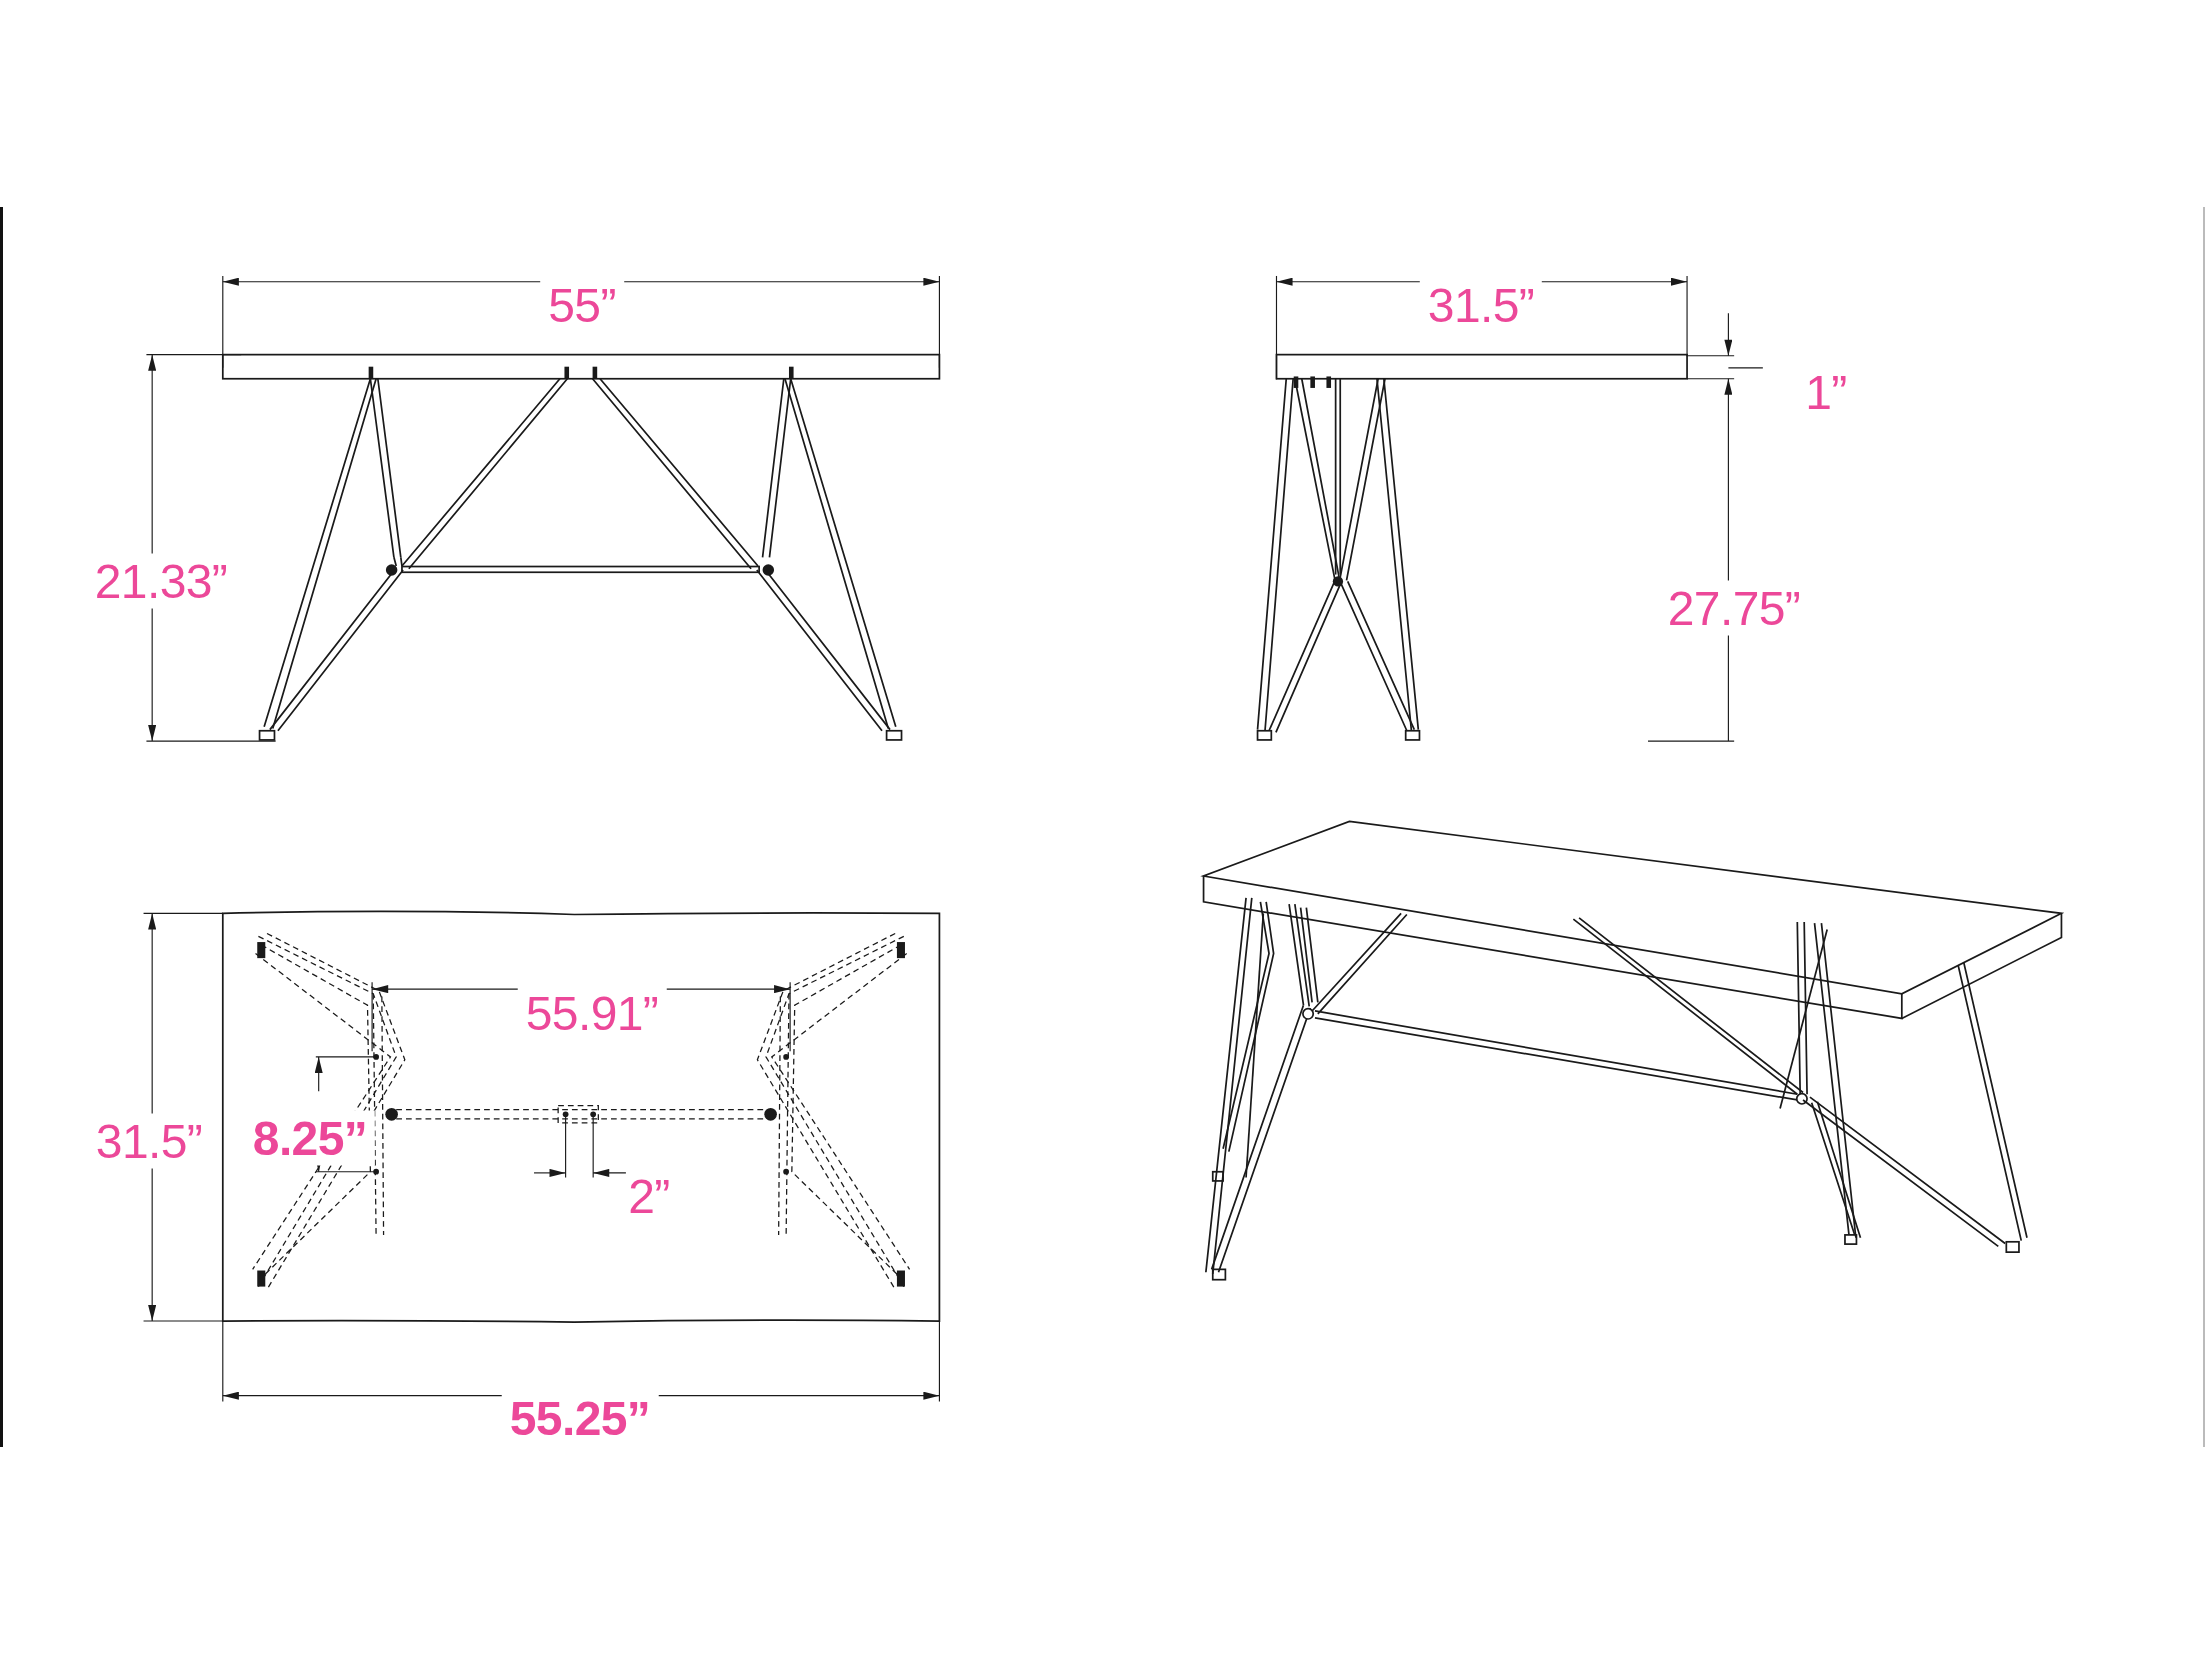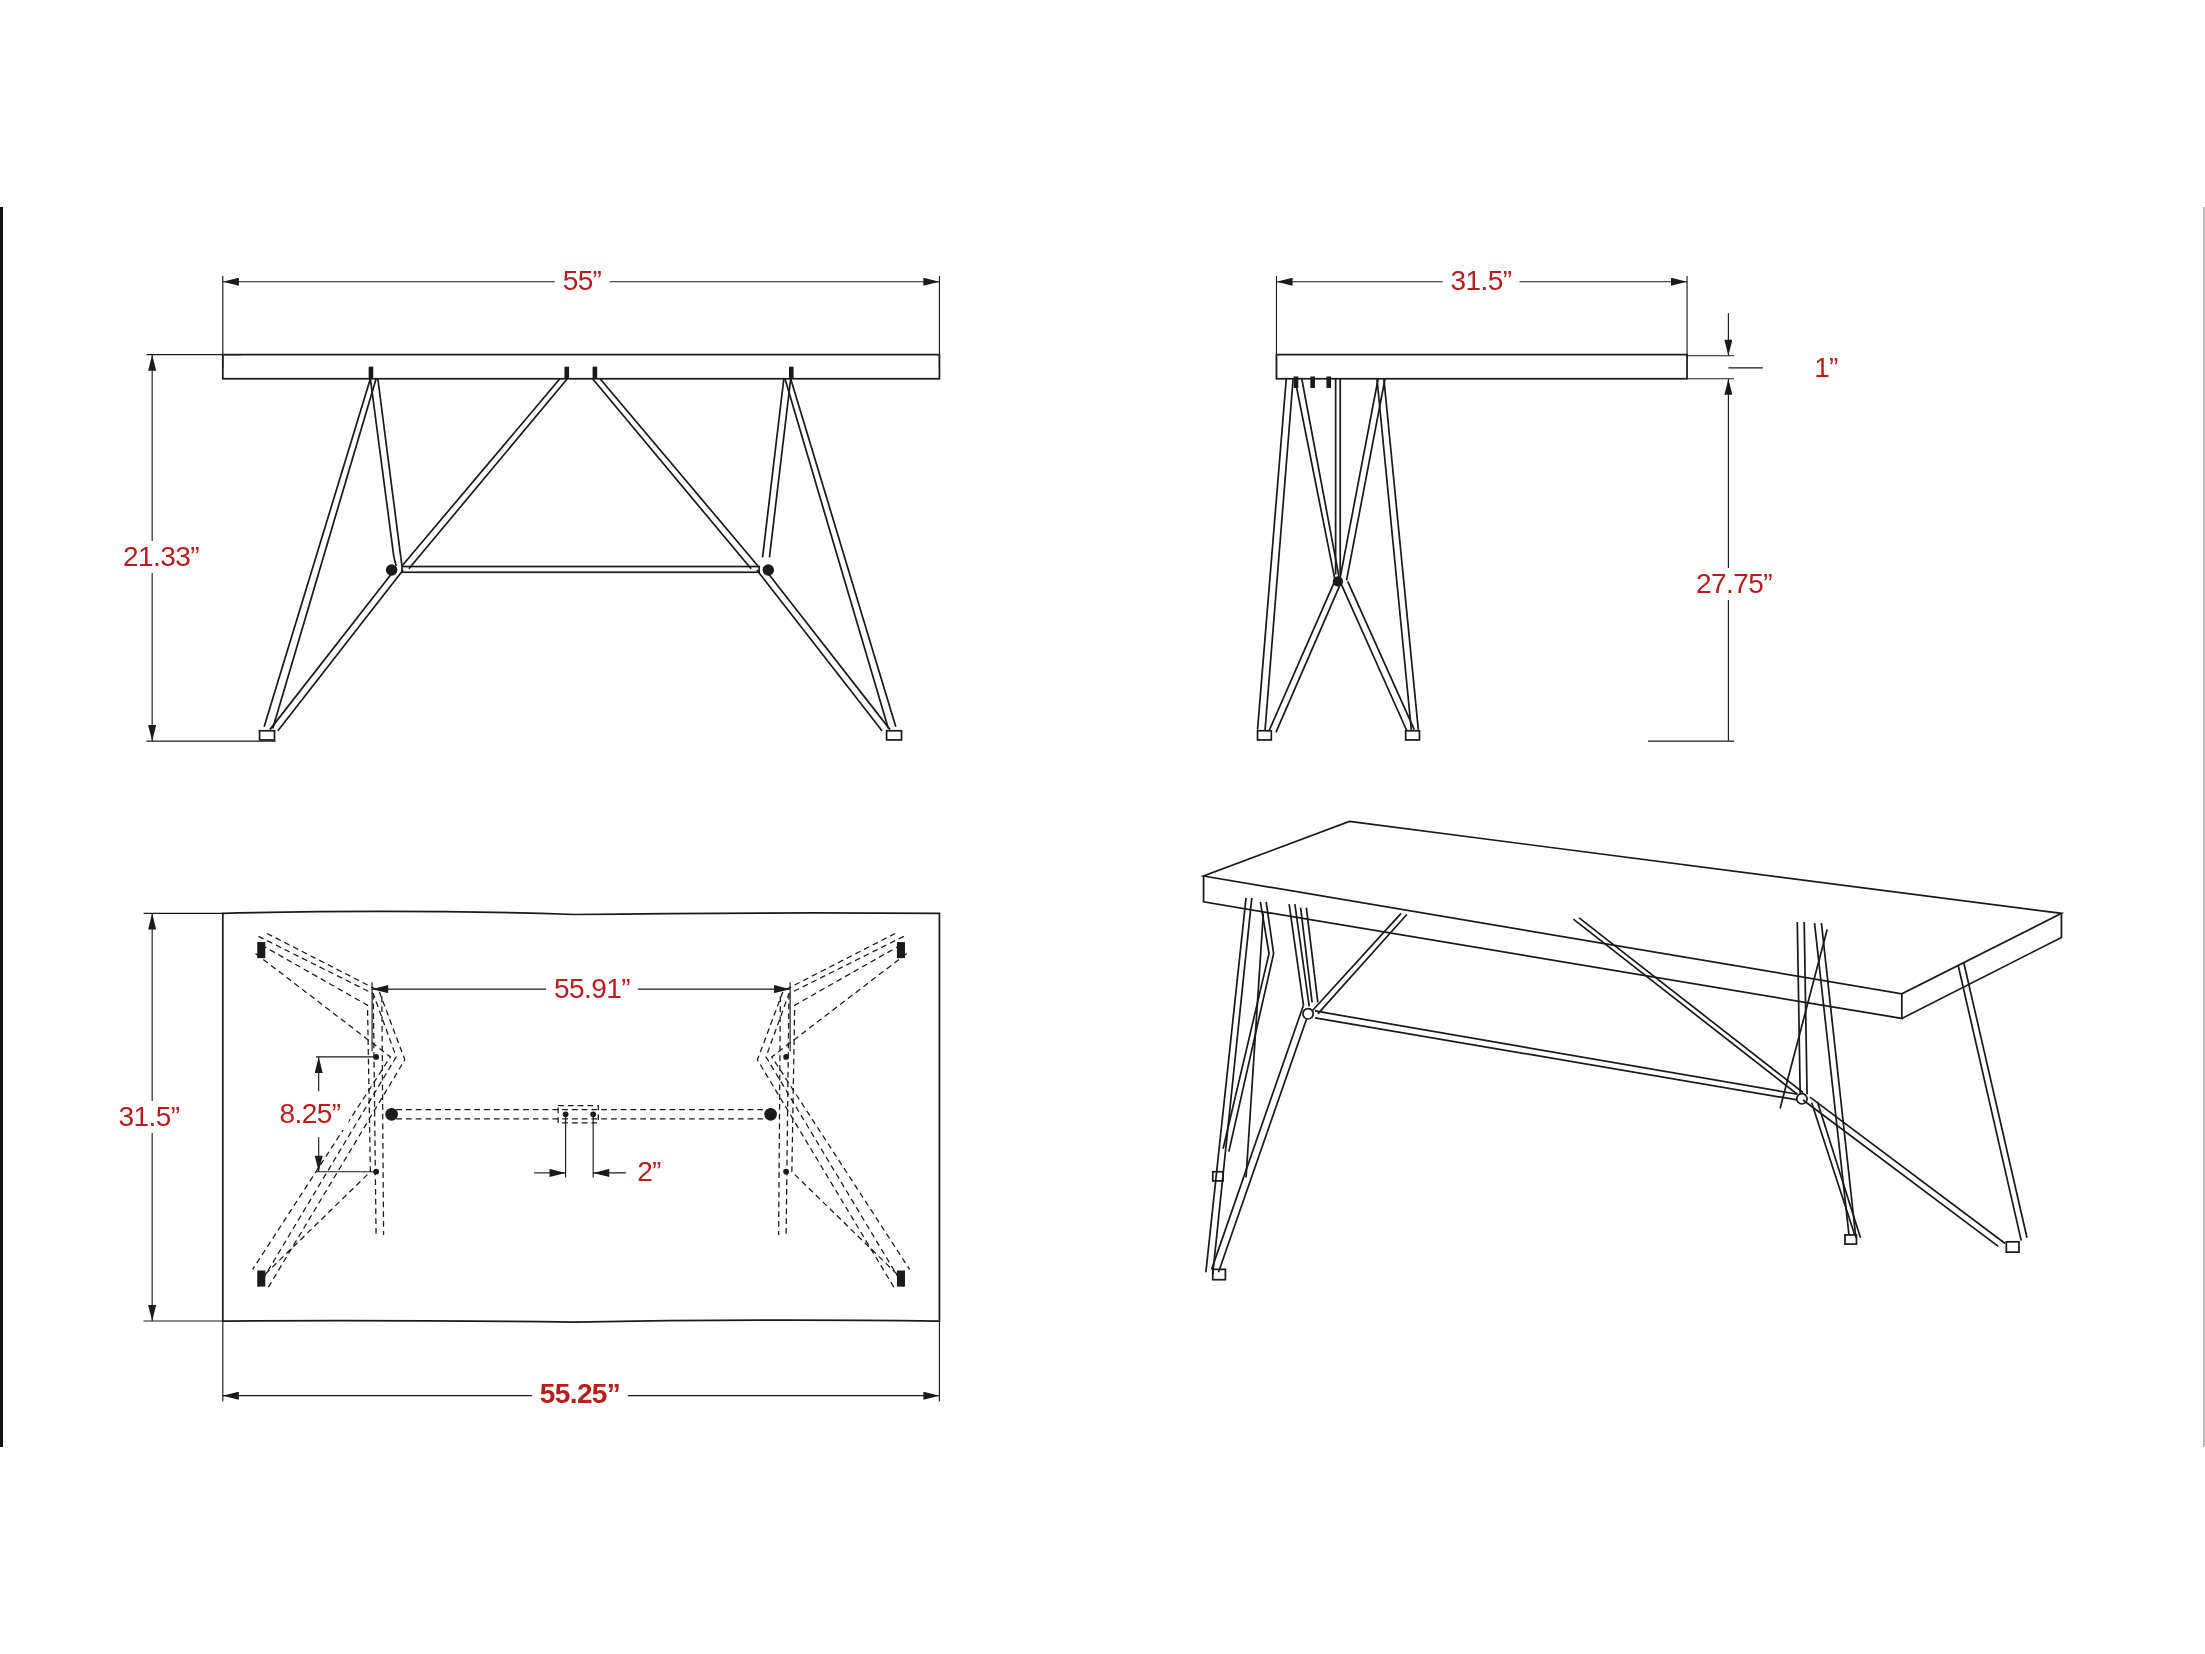--- a/index.html
+++ b/index.html
@@ -4,22 +4,22 @@
 <style>
   html, body { margin: 0; padding: 0; background: #ffffff; }
   body { width: 2205px; height: 1655px; position: relative; overflow: hidden;
          font-family: "Liberation Sans", sans-serif; color: #231f20; }
   .frame-left { position: absolute; left: 0; top: 207px; width: 2.9px; height: 1240px; background: #111; }
   .frame-right { position: absolute; right: 0; top: 207px; width: 1.7px; height: 1240px; background: #bbb; }
   svg { position: absolute; left: 0; top: 0; }
   .ln { stroke: #1a1a1a; stroke-width: 3; fill: none; }
   .thin { stroke: #1a1a1a; stroke-width: 2; fill: none; }
   .dash { stroke: #1a1a1a; stroke-width: 2.2; fill: none; stroke-dasharray: 10 7; }
-  .lbl { position: absolute; font-size: 28px; color: #b91c1c; white-space: nowrap;
-         transform: translate(-50%, -50%); background: #fff; padding: 0 8px; letter-spacing: -0.6px; }
+  .lbl { position: absolute; font-size: 48px; color: #ec4899; white-space: nowrap;
+         transform: translate(-50%, -50%); background: #fff; padding: 0 8px; letter-spacing: -0.6px; margin-top: 24px; }
   .lbl.nobg { background: transparent; }
 </style>
 </head>
 <body>
 
 <div class="frame-left"></div>
 <div class="frame-right"></div>
 
 <svg width="2205" height="1655" viewBox="0 0 3840 2881">
   <defs>
@@ -185,17 +185,17 @@
 </svg>
 
 <div class="lbl" style="left:582px; top:281px;">55”</div>
 <div class="lbl" style="left:161px; top:557px;">21.33”</div>
 
 <div class="lbl" style="left:1481px; top:281px;">31.5”</div>
 <div class="lbl nobg" style="left:1826px; top:368px;">1”</div>
 <div class="lbl" style="left:1734px; top:584px;">27.75”</div>
 
 <div class="lbl" style="left:592px; top:989px;">55.91”</div>
-<div class="lbl" style="left:310px; top:1114px;">8.25”</div>
+<div class="lbl" style="left:310px; top:1114px;font-weight:bold;">8.25”</div>
 <div class="lbl nobg" style="left:649px; top:1172px;">2”</div>
 <div class="lbl" style="left:149px; top:1117px;">31.5”</div>
 <div class="lbl" style="left:580px; top:1394px;font-weight:bold;">55.25”</div>
 
 
 </body></html>

